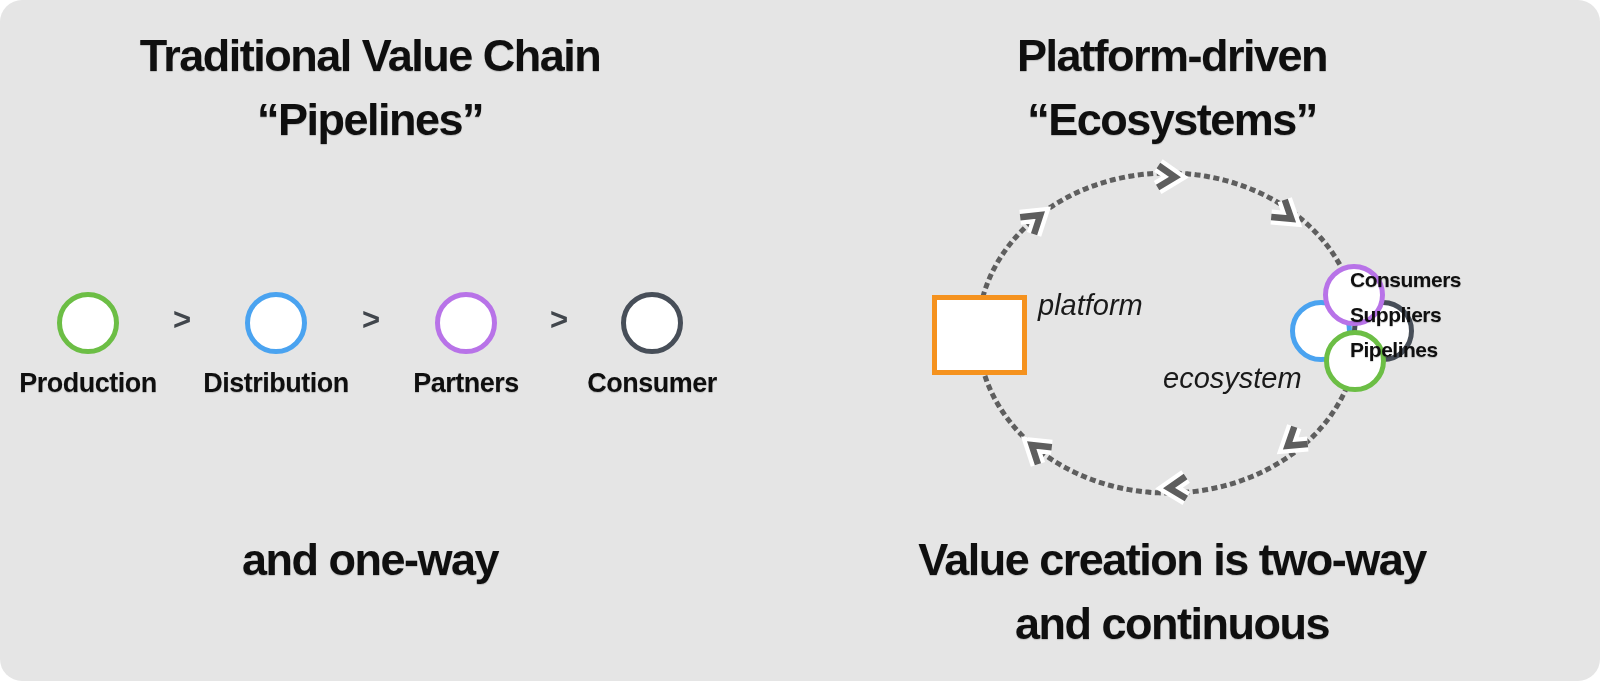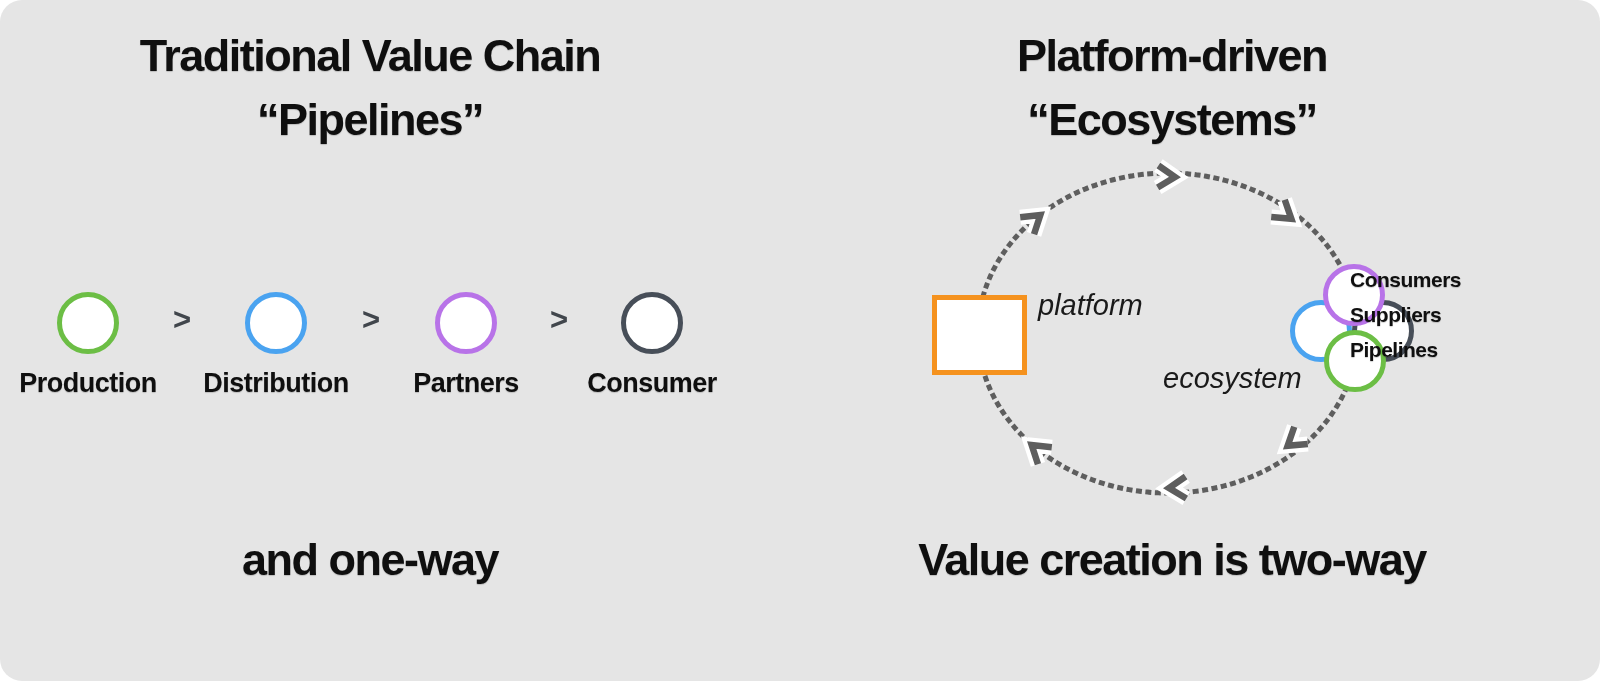--- a/index.html
+++ b/index.html
@@ -134,15 +134,16 @@
   <span class="side-label ecosystem-label">ecosystem</span>
 
   <div class="member-list">
     <div>Consumers</div>
     <div>Suppliers</div>
     <div>Pipelines</div>
   </div>
 
   <div class="caption right">
     <div>Value creation is two-way</div>
+    <div>and continuous</div>
   </div>
 
 </div>
 
 </body></html>

